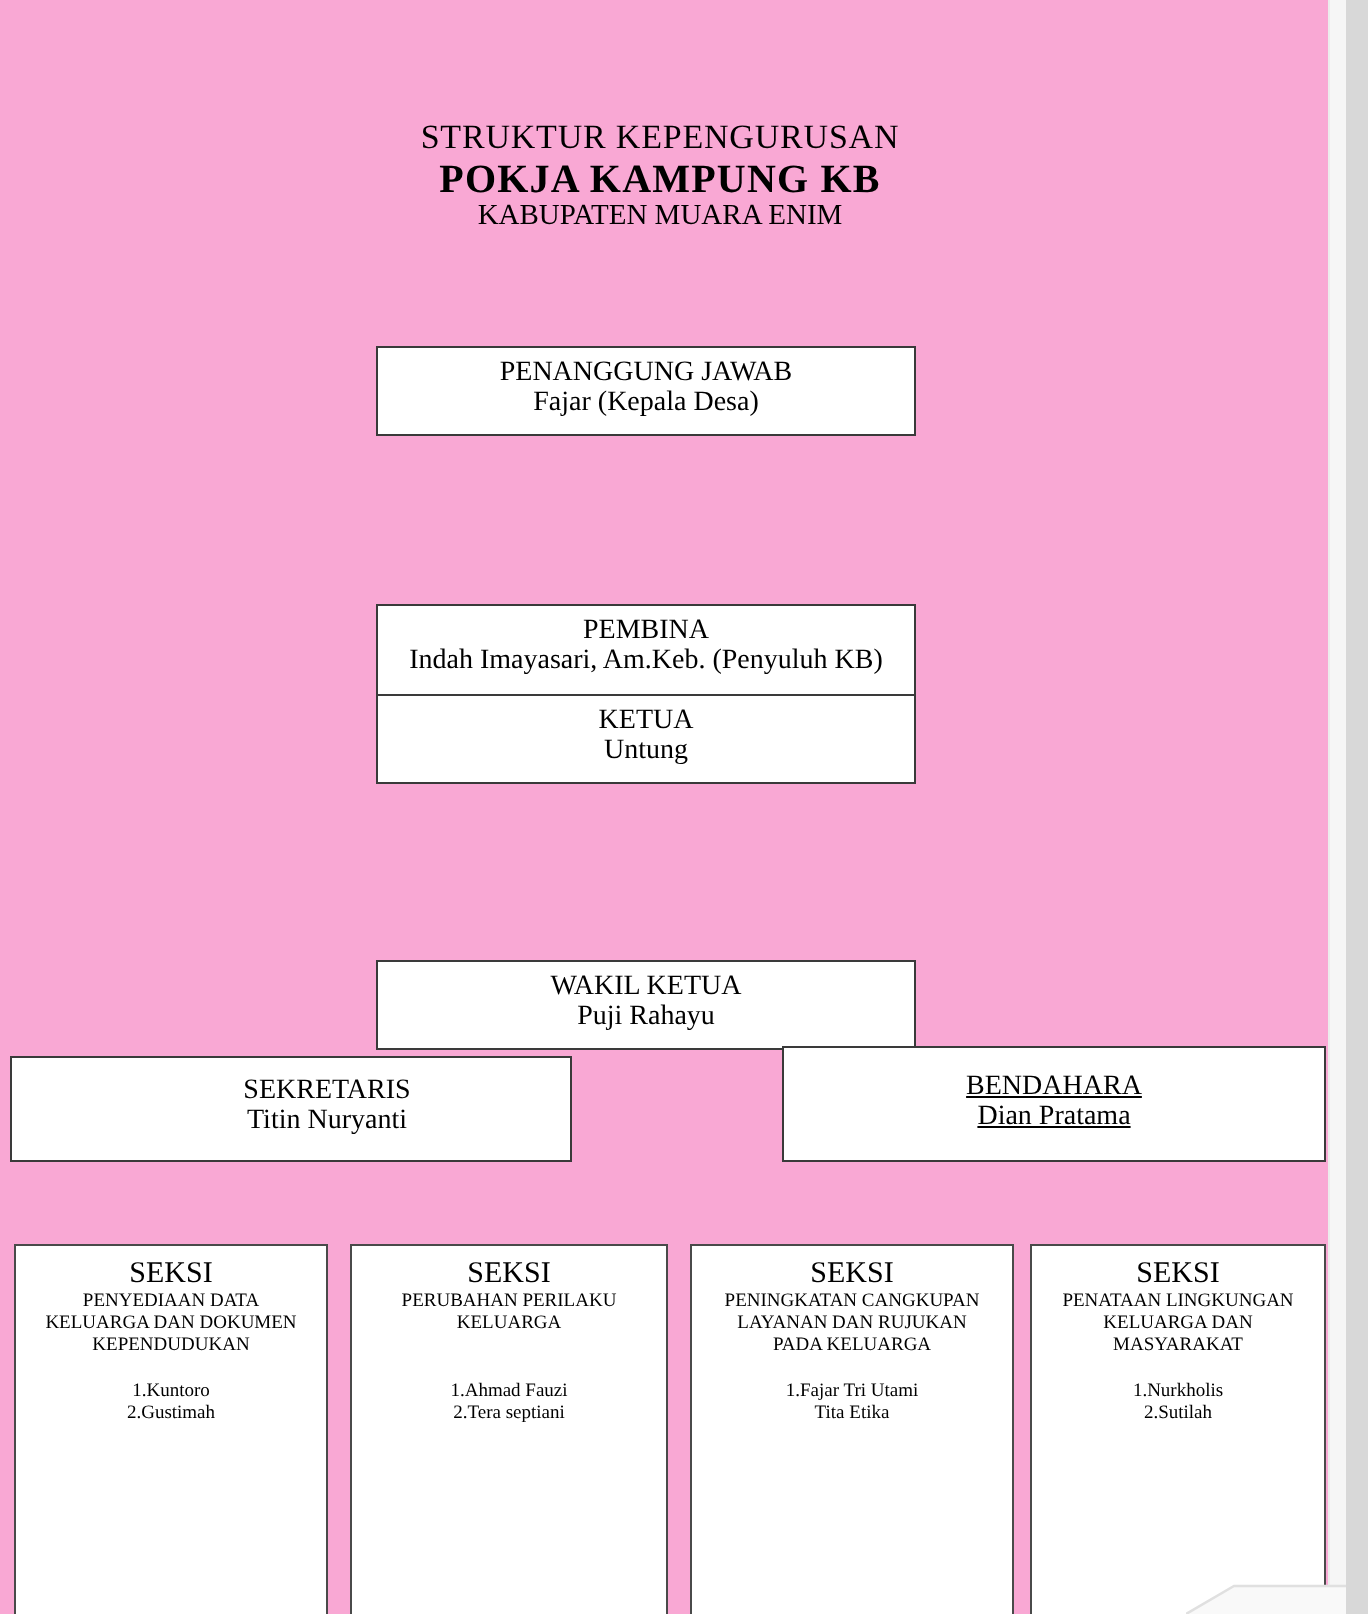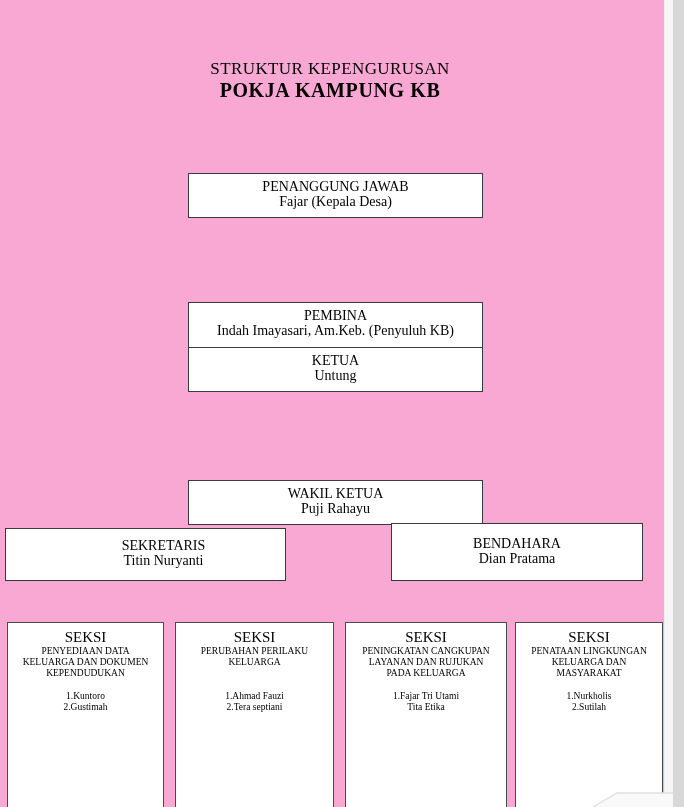--- a/index.html
+++ b/index.html
@@ -24,27 +24,27 @@
   .t3 { font-size:14.5px; line-height:16px; }
   .t4 { font-size:14.5px; line-height:15px; }
   
   .obox {
     position:absolute; background:#fff;
     border:1px solid #3a3a3a; box-sizing:border-box;
     text-align:center;
   }
   .obox .bt { font-size:14px; line-height:15px; }
   .obox .bn { font-size:14px; line-height:15px; }
-  .main-col { left:188px; width:295px; height:45px; padding-top:5px; }
+  .main-col { left:188px; width:270px; height:45px; padding-top:5px; }
   #box-penanggung-jawab { top:173px; }
   #box-pembina        { top:262px; height:46px;margin-top:40px; }
   #box-ketua          { top:347px; }
   #box-wakil-ketua    { top:448px;margin-top:32px; }
   #box-sekretaris { left:5px;  top:528px; width:281px; height:53px; padding-top:9px;padding-left:36px; }
-  #box-bendahara  { left:391px; top:523px; width:252px; height:58px; padding-top:12px; }
+  #box-bendahara  { left:391px; top:523px; width:272px; height:58px; padding-top:12px;text-decoration:underline; }
   
   .seksi-box {
     position:absolute; top:622px; height:200px;
     background:#fff; border:1px solid #4a4a4a; box-sizing:border-box;
     text-align:center; padding-top:6px;
   }
   #seksi-box-1 { left:7px;   width:157px; }
   #seksi-box-2 { left:175px; width:159px; }
   #seksi-box-3 { left:345px; width:162px; }
   #seksi-box-4 { left:515px; width:148px; }
@@ -58,20 +58,21 @@
   .corner-widget { position:absolute; left:593px; top:792px; width:80px; height:15px; }
 </style>
 </head>
 <body>
 
 <div id="screen">
 
   <div class="title-block">
     <div class="t1">STRUKTUR KEPENGURUSAN</div>
     <div class="t2">POKJA KAMPUNG KB</div>
+    <div class="t4">KABUPATEN MUARA ENIM</div>
   </div>
 
   <div id="box-penanggung-jawab" class="obox main-col">
     <div class="bt">PENANGGUNG JAWAB</div>
     <div class="bn">Fajar (Kepala Desa)</div>
   </div>
 
   <div id="box-pembina" class="obox main-col">
     <div class="bt">PEMBINA</div>
     <div class="bn">Indah Imayasari, Am.Keb. (Penyuluh KB)</div>

